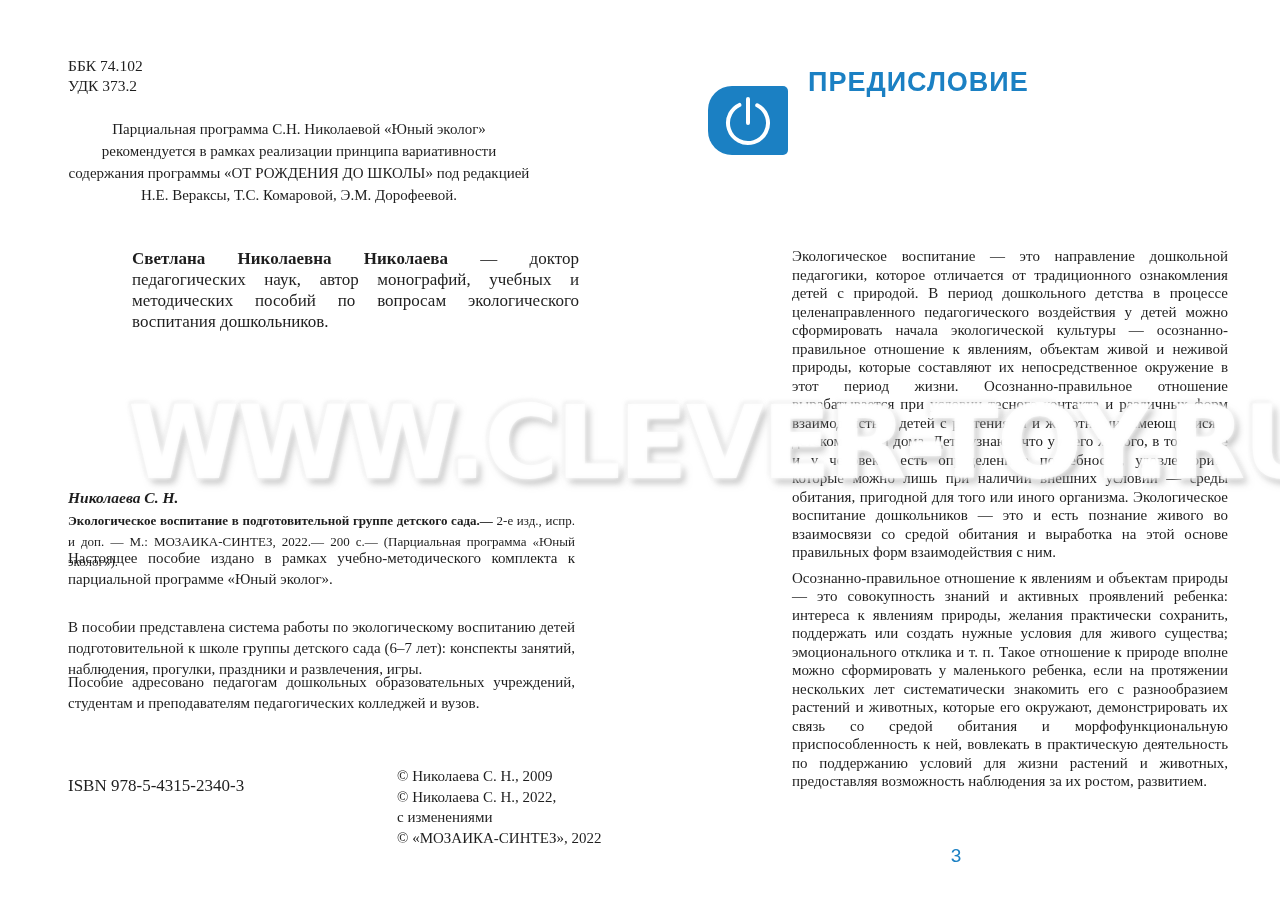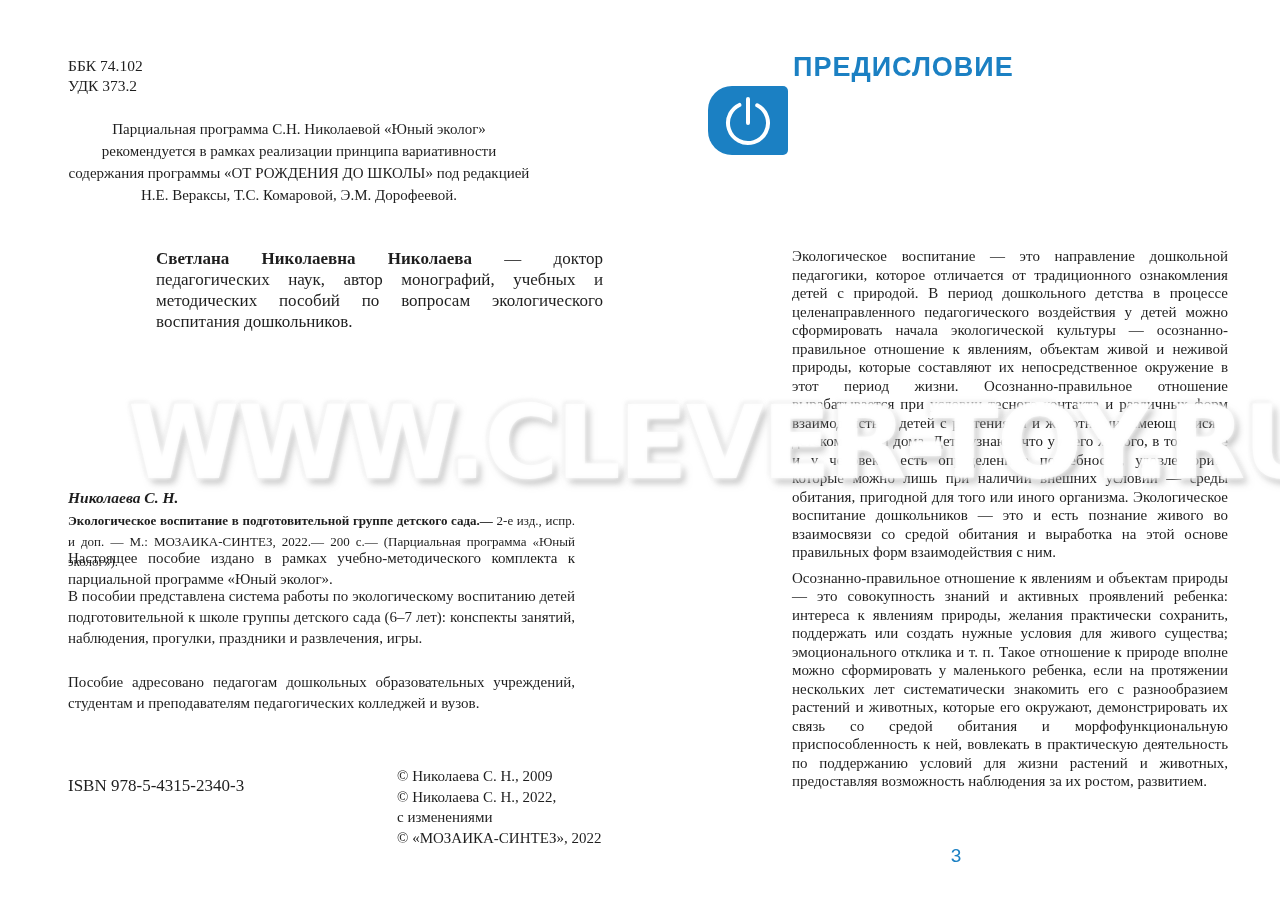--- a/index.html
+++ b/index.html
@@ -11,25 +11,25 @@
     width:1280px;height:900px;position:relative;overflow:hidden;
     background:#ffffff;color:var(--text-color);
     font-family:"Liberation Serif", serif;
   }
   .abs{position:absolute;}
   p{margin:0;}
 
   
   .codes{left:68px;top:56px;font-size:15.5px;line-height:20px;}
   .intro-note{left:68px;top:118px;width:462px;font-size:15px;line-height:22px;text-align:center;}
-  .author-bio{left:156px;top:248px;width:447px;font-size:17px;line-height:21px;text-align:justify;}
+  .author-bio{left:132px;top:248px;width:447px;font-size:17px;line-height:21px;text-align:justify;}
   .author-line{left:68px;top:489px;font-size:15.5px;font-weight:bold;font-style:italic;}
   .biblio{left:68px;top:511px;width:507px;font-size:13px;line-height:20.5px;text-align:justify;}
   .annotation1{left:68px;top:548px;width:507px;font-size:15px;line-height:21px;text-align:justify;}
-  .annotation2{left:68px;top:586px;width:507px;font-size:15px;line-height:21px;text-align:justify;}
+  .annotation2{left:68px;top:617px;width:507px;font-size:15px;line-height:21px;text-align:justify;}
   .annotation3{left:68px;top:672px;width:507px;font-size:15px;line-height:21px;text-align:justify;}
   .copyright{left:397px;top:766px;font-size:15px;line-height:20.5px;}
   .isbn{left:68px;top:776px;font-size:17px;}
 
   
   .chapter-heading{
     left:793px;top:52px;
     font-family:"Liberation Sans", sans-serif;
     font-size:27px;font-weight:bold;letter-spacing:1px;
     color:var(--accent-blue);
@@ -89,21 +89,21 @@
 
 <div class="abs copyright">
   <div>© Николаева С. Н., 2009</div>
   <div>© Николаева С. Н., 2022,</div>
   <div>с изменениями</div>
   <div>© «МОЗАИКА-СИНТЕЗ», 2022</div>
 </div>
 
 <div class="abs isbn">ISBN 978-5-4315-2340-3</div>
 
-<h1 class="abs chapter-heading" style="margin:0;">ПРЕДИСЛОВИЕ</h1>
+<h1 class="abs chapter-heading" style="margin:15px;">ПРЕДИСЛОВИЕ</h1>
 
 <div class="abs chapter-icon">
   <span style="display:flex;">
     <svg width="80" height="69" viewBox="0 0 80 69" aria-hidden="true">
       <circle cx="40" cy="37" r="20" fill="none" stroke="#ffffff" stroke-width="4" stroke-linecap="round" stroke-dasharray="106.5 19.2" transform="rotate(-62.5 40 37)"></circle>
       <line x1="40" y1="13" x2="40" y2="37" stroke="#ffffff" stroke-width="4" stroke-linecap="round"></line>
     </svg>
   </span>
 </div>
 

